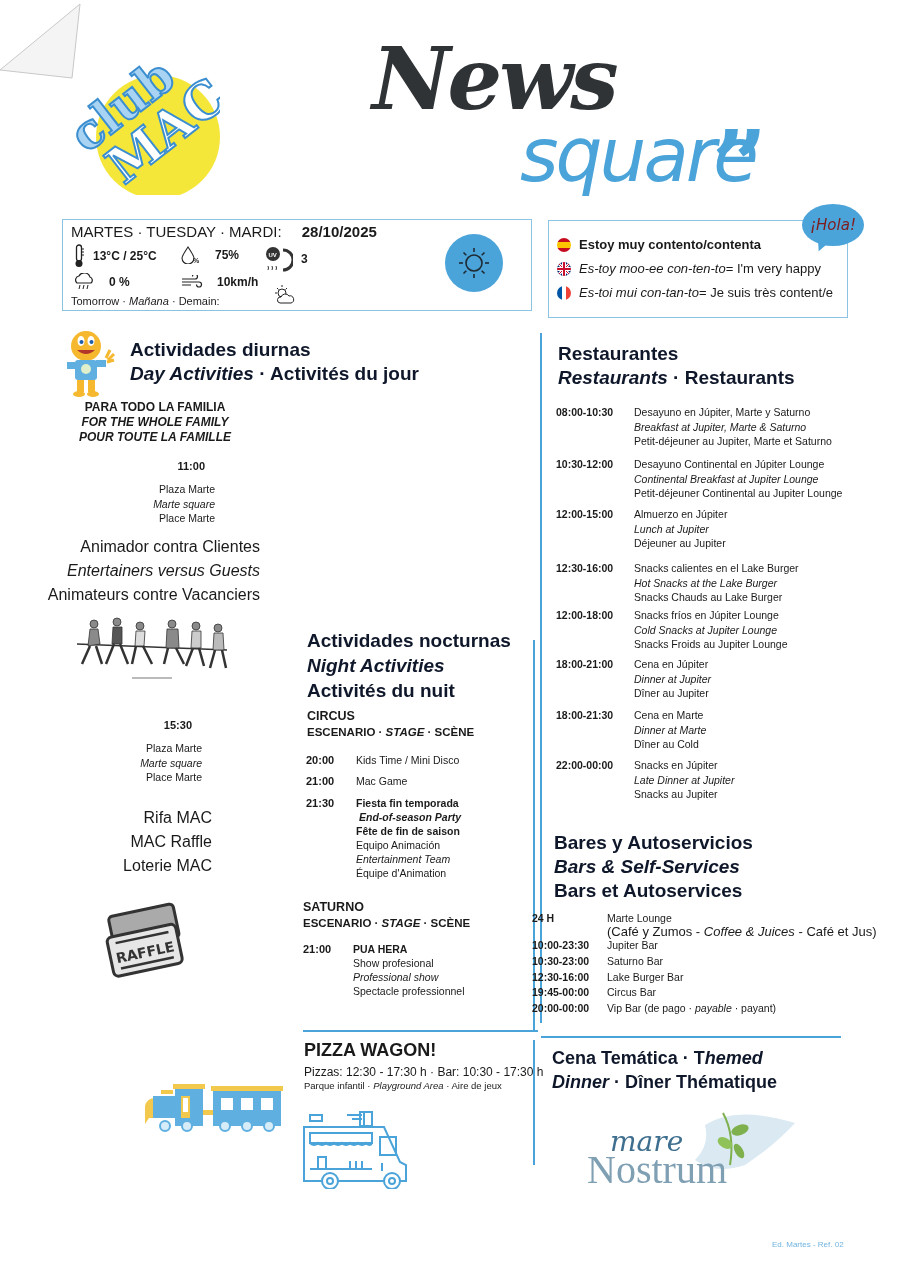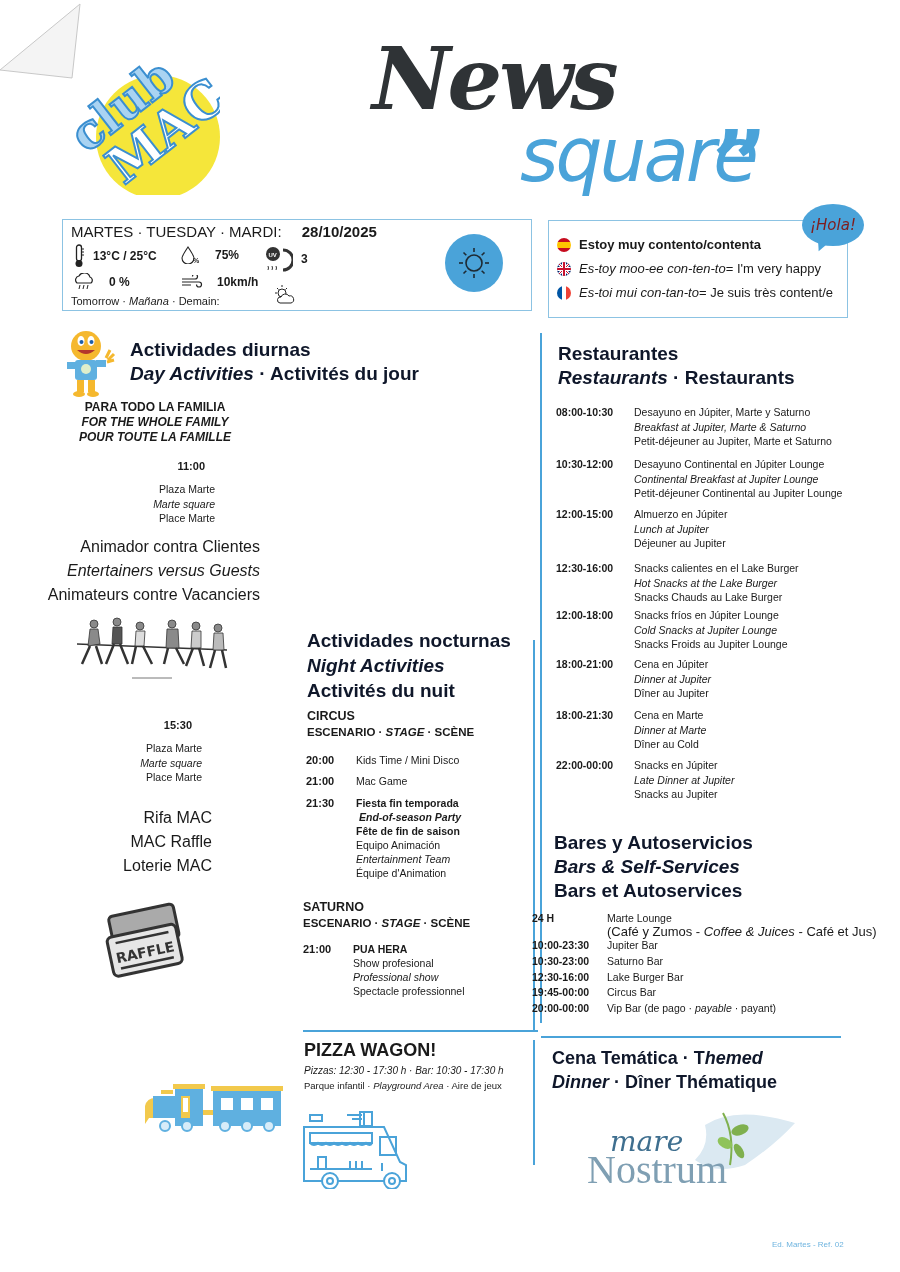--- a/index.html
+++ b/index.html
@@ -92,21 +92,21 @@
   .rest-row .d { display: flex; flex-direction: column; }
 
   
   #bars-head { left: 554px; top: 831px; font-size: 19px; line-height: 24px; }
   .bar-row { left: 532px; display: flex; font-size: 10.5px; line-height: 15.5px; }
   .bar-row .t { width: 75px; font-weight: bold; flex: none; }
   .bar-sub { font-size: 13px; text-align: right; }
 
   
   #pizza-title { left: 304px; top: 1040px; font-weight: bold; font-size: 18px; }
-  #pizza-hours { left: 304px; top: 1065px; font-size: 10px; font-style: italic; }
+  #pizza-hours { left: 304px; top: 1065px; font-size: 12px; }
   #pizza-place { left: 304px; top: 1080px; font-size: 9.5px; }
   #truck { left: 302px; top: 1107px; }
   #train { left: 143px; top: 1074px; }
 
   
   #themed-head { left: 552px; top: 1046px; font-size: 18px; line-height: 24px; }
   #mare-logo { left: 585px; top: 1105px; }
 
   #footer-ref { left: 772px; top: 1240px; font-size: 8px; color: #6fb4df; }
 </style>

